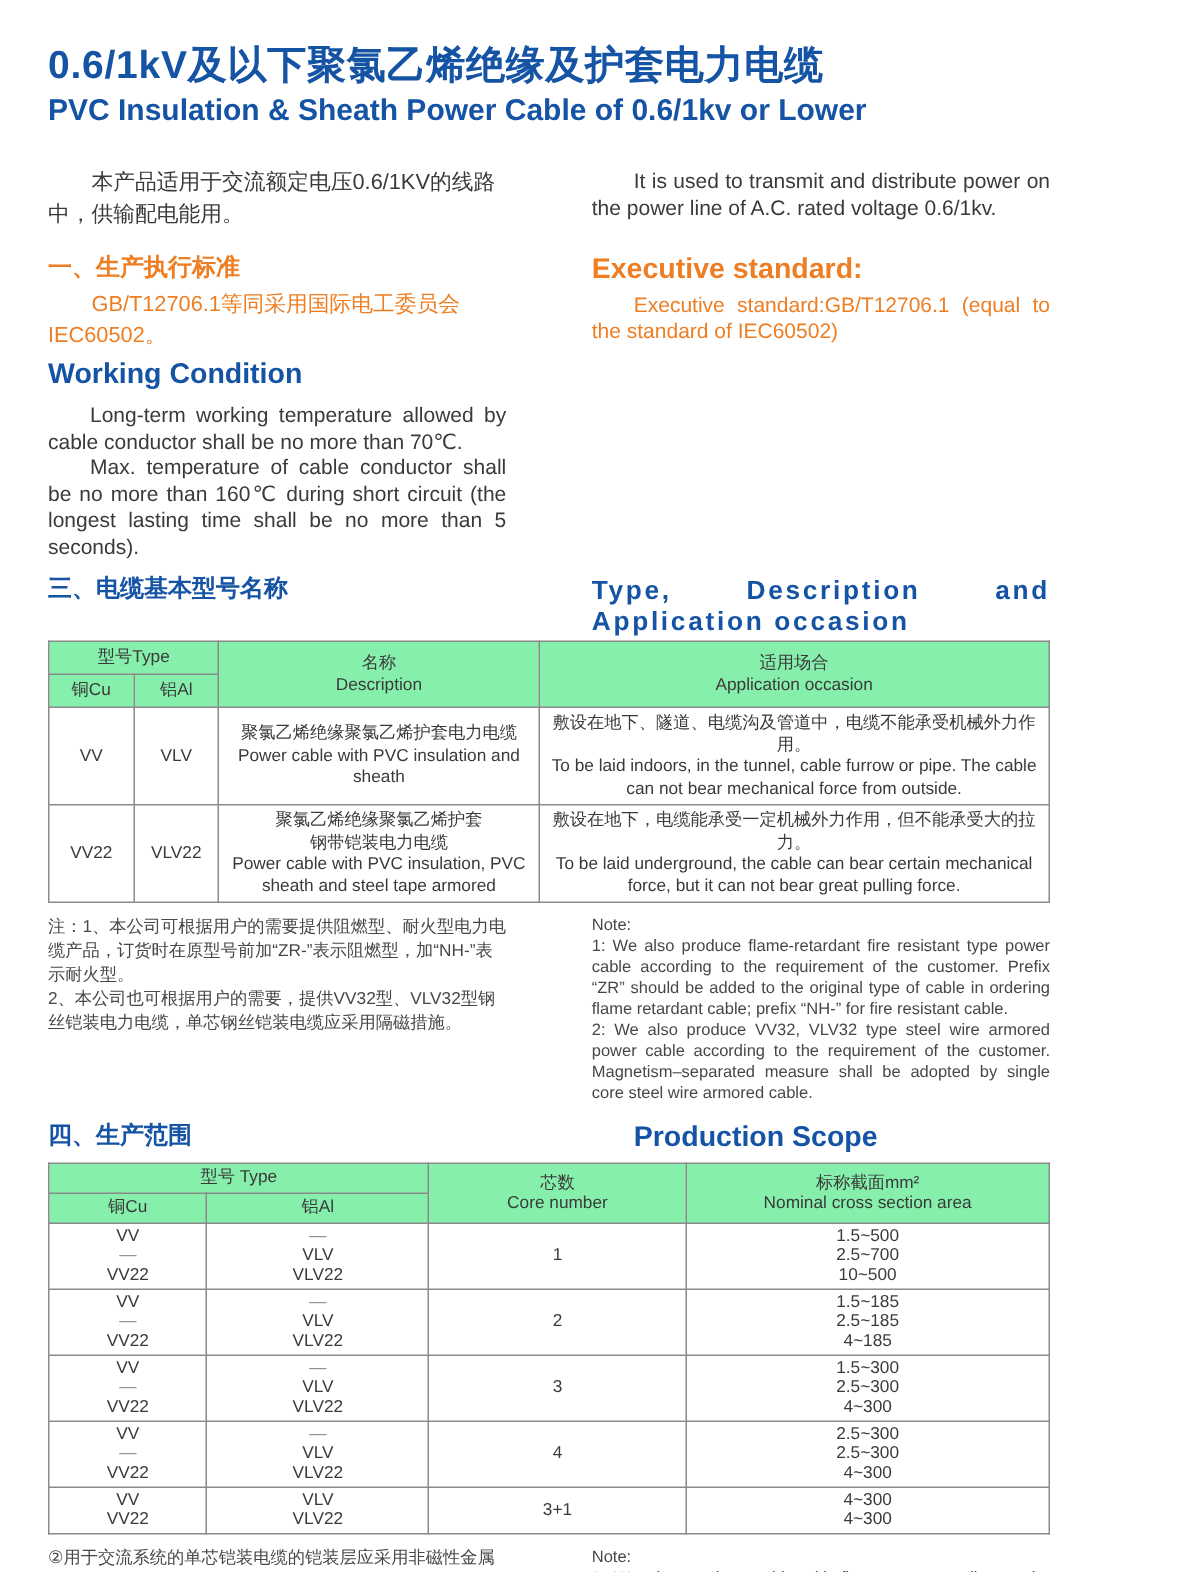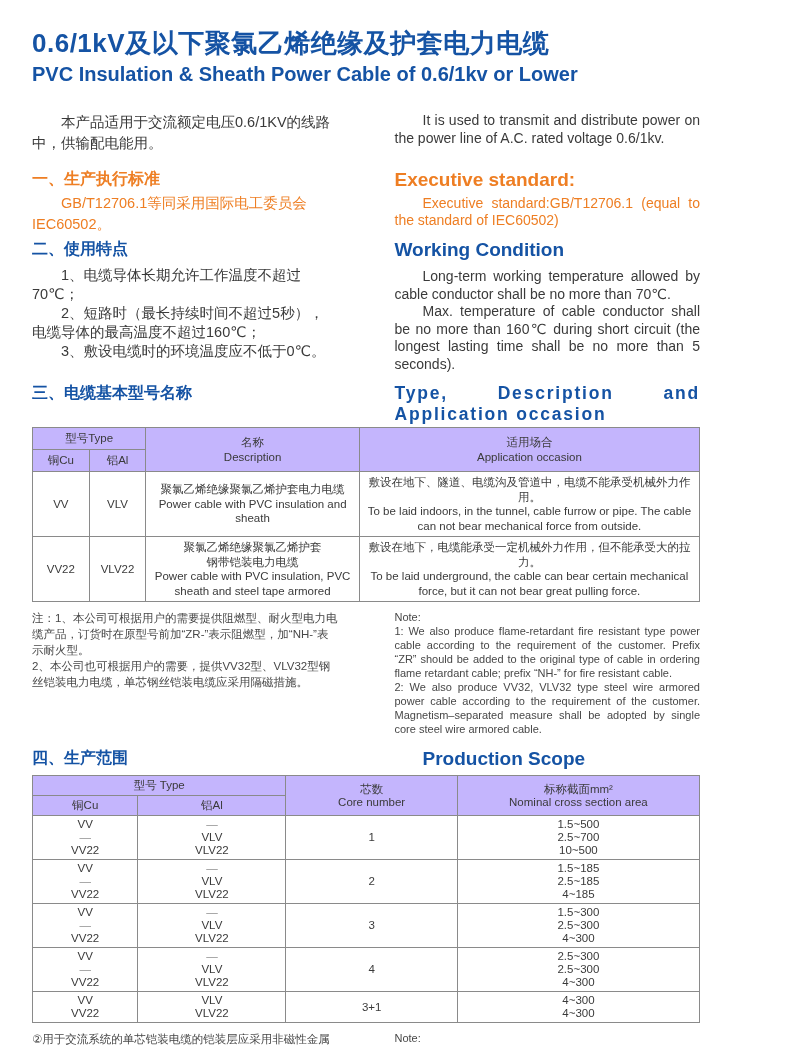--- a/index.html
+++ b/index.html
@@ -36,21 +36,21 @@
   .sec2 .zh { line-height:19px; }
 
   .heads  { margin-top:10px; align-items:start; }
   .spaced { font-size:17.5px; line-height:21px; letter-spacing:1.8px; text-align:justify; }
   .scope  { padding-left:28px; }
   .heads2 { margin-top:12px; }
 
   table.t { width:100%; border-collapse:collapse; text-align:center; color:#3a3a3a;
             border:1px solid #6f6f6f; }
   table.t th, table.t td { border:1px solid #8a8a8a; font-weight:normal; vertical-align:middle; }
-  table.t thead th { background:#c4b5fd; }
+  table.t thead th { background:#86efac; }
   .pre { white-space:pre-line; }
 
   .t1 { margin-top:2px; font-size:11.5px; line-height:14.5px; }
   .t1 th { padding:2px 3px; height:17px; }
   .t1 td { padding:3px 4px; }
 
   .t2 { margin-top:5px; font-size:11.5px; line-height:12.5px; }
   .t2 th { padding:2px 3px; height:15px; }
   .t2 td { padding:2px 4px; }
   .t2 td div { line-height:13px; }
@@ -78,26 +78,20 @@
       <h3 class="h-zh orange">一、生产执行标准</h3>
       <p class="zh ind orange">GB/T12706.1等同采用国际电工委员会IEC60502。</p>
     </div>
     <div>
       <h3 class="h-en orange">Executive standard:</h3>
       <p class="en ind jus orange">Executive standard:GB/T12706.1 (equal to the standard of IEC60502)</p>
     </div>
   </div>
 
   <div class="band sec2">
-    <div>
-      <h3 class="h-zh blue">二、使用特点</h3>
-      <p class="zh ind first">1、电缆导体长期允许工作温度不超过70℃；</p>
-      <p class="zh ind">2、短路时（最长持续时间不超过5秒），电缆导体的最高温度不超过160℃；</p>
-      <p class="zh ind">3、敷设电缆时的环境温度应不低于0℃。</p>
-    </div>
     <div>
       <h3 class="h-en blue">Working Condition</h3>
       <p class="en ind jus first">Long-term working temperature allowed by cable conductor shall be no more than 70℃.</p>
       <p class="en ind jus">Max. temperature of cable conductor shall be no more than 160℃ during short circuit (the longest lasting time shall be no more than 5 seconds).</p>
     </div>
   </div>
 
   <div class="band heads">
     <h3 class="h-zh blue">三、电缆基本型号名称</h3>
     <h3 class="h-en blue spaced">Type, Description and Application occasion</h3>

